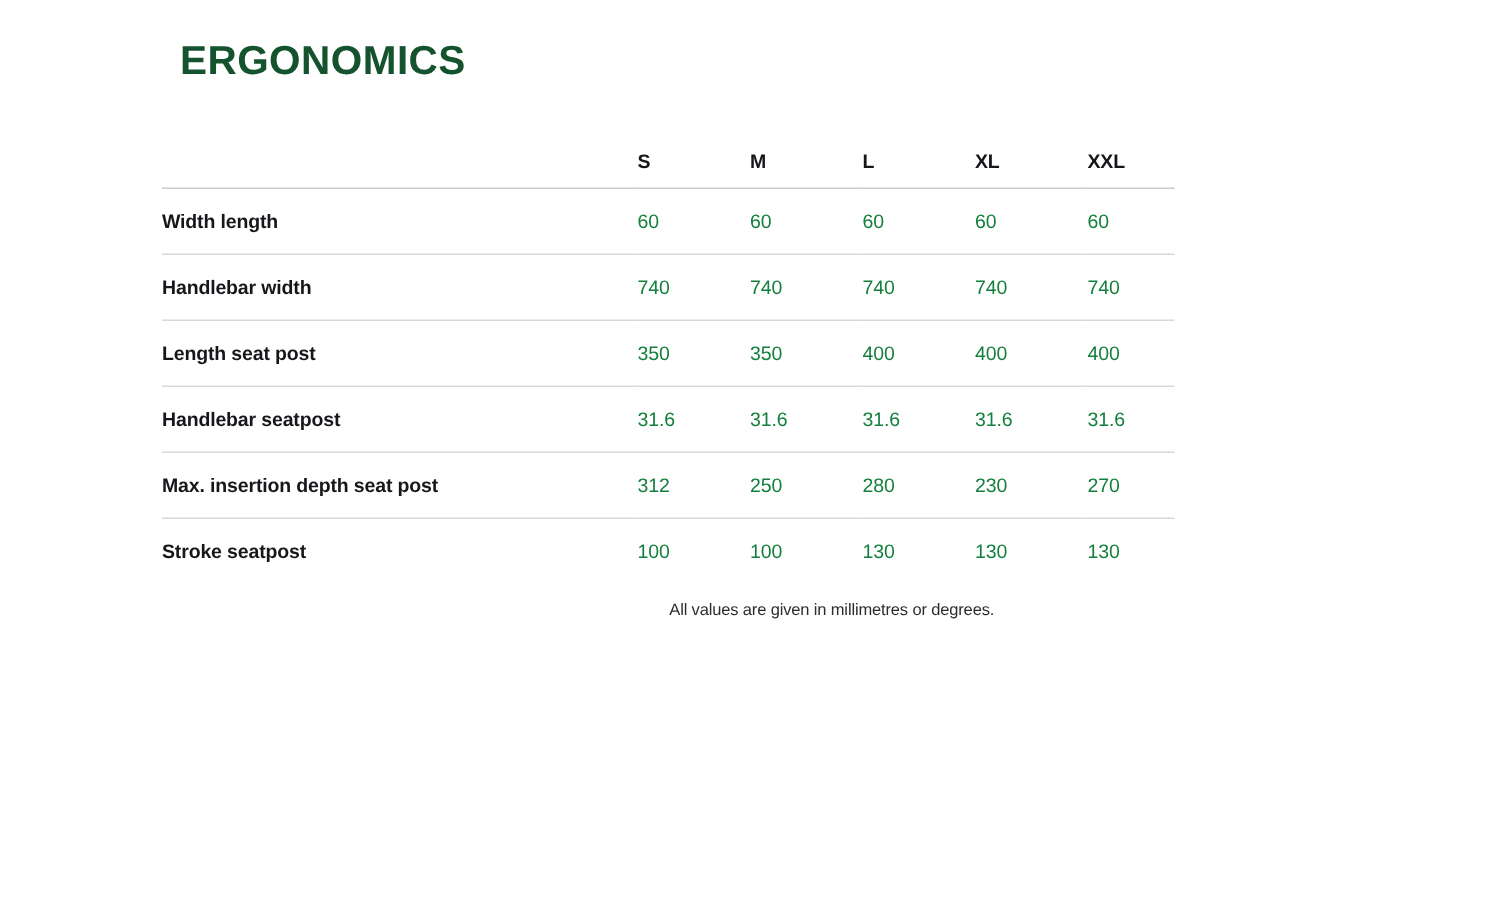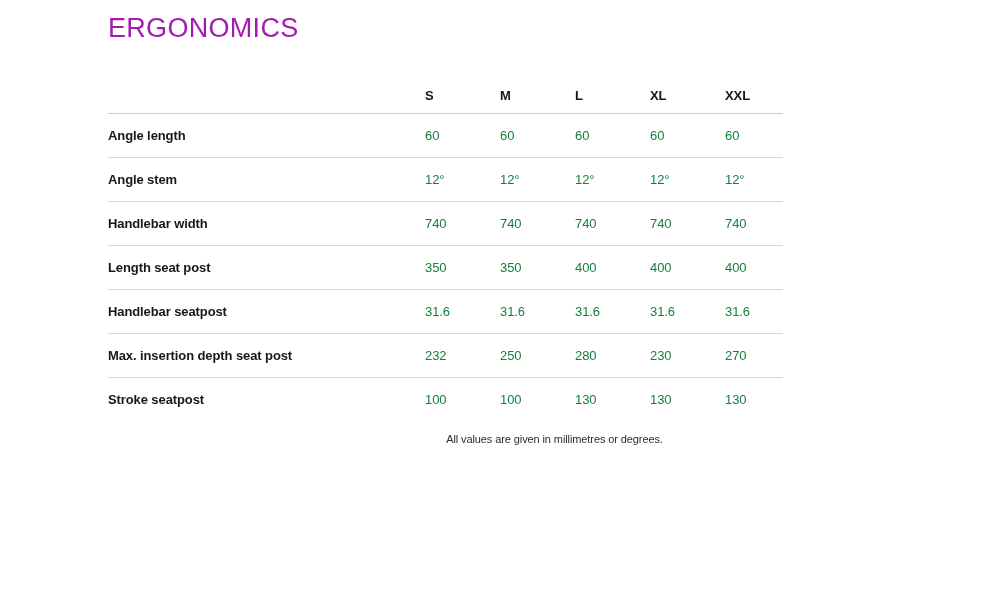--- a/index.html
+++ b/index.html
@@ -11,26 +11,26 @@
   }
   .page {
     position: relative;
     width: 1000px;
     height: 600px;
     overflow: hidden;
     box-sizing: border-box;
     padding: 14px 0 0 108px;
   }
   .page-title {
-    margin: 0;
+    margin: 12px;
     font-size: 27px;
     line-height: 28px;
-    font-weight: 400;
+    font-weight: 700;
     letter-spacing: 0.3px;
-    color: #a21caf;
+    color: #14532d;
   }
   table.spec-table {
     border-collapse: collapse;
     table-layout: fixed;
     width: 675px;
     margin-top: 35px;
   }
   table.spec-table th,
   table.spec-table td {
     text-align: left;
@@ -93,34 +93,26 @@
           <th class="label-head"></th>
           <th>S</th>
           <th>M</th>
           <th>L</th>
           <th>XL</th>
           <th>XXL</th>
         </tr>
     </thead>
     <tbody>
         <tr>
-          <td class="label-cell">Angle length</td>
+          <td class="label-cell">Width length</td>
           <td>60</td>
           <td>60</td>
           <td>60</td>
           <td>60</td>
           <td>60</td>
-        </tr>
-        <tr>
-          <td class="label-cell">Angle stem</td>
-          <td>12°</td>
-          <td>12°</td>
-          <td>12°</td>
-          <td>12°</td>
-          <td>12°</td>
         </tr>
         <tr>
           <td class="label-cell">Handlebar width</td>
           <td>740</td>
           <td>740</td>
           <td>740</td>
           <td>740</td>
           <td>740</td>
         </tr>
         <tr>
@@ -134,21 +126,21 @@
         <tr>
           <td class="label-cell">Handlebar seatpost</td>
           <td>31.6</td>
           <td>31.6</td>
           <td>31.6</td>
           <td>31.6</td>
           <td>31.6</td>
         </tr>
         <tr>
           <td class="label-cell">Max. insertion depth seat post</td>
-          <td>232</td>
+          <td>312</td>
           <td>250</td>
           <td>280</td>
           <td>230</td>
           <td>270</td>
         </tr>
         <tr>
           <td class="label-cell">Stroke seatpost</td>
           <td>100</td>
           <td>100</td>
           <td>130</td>

